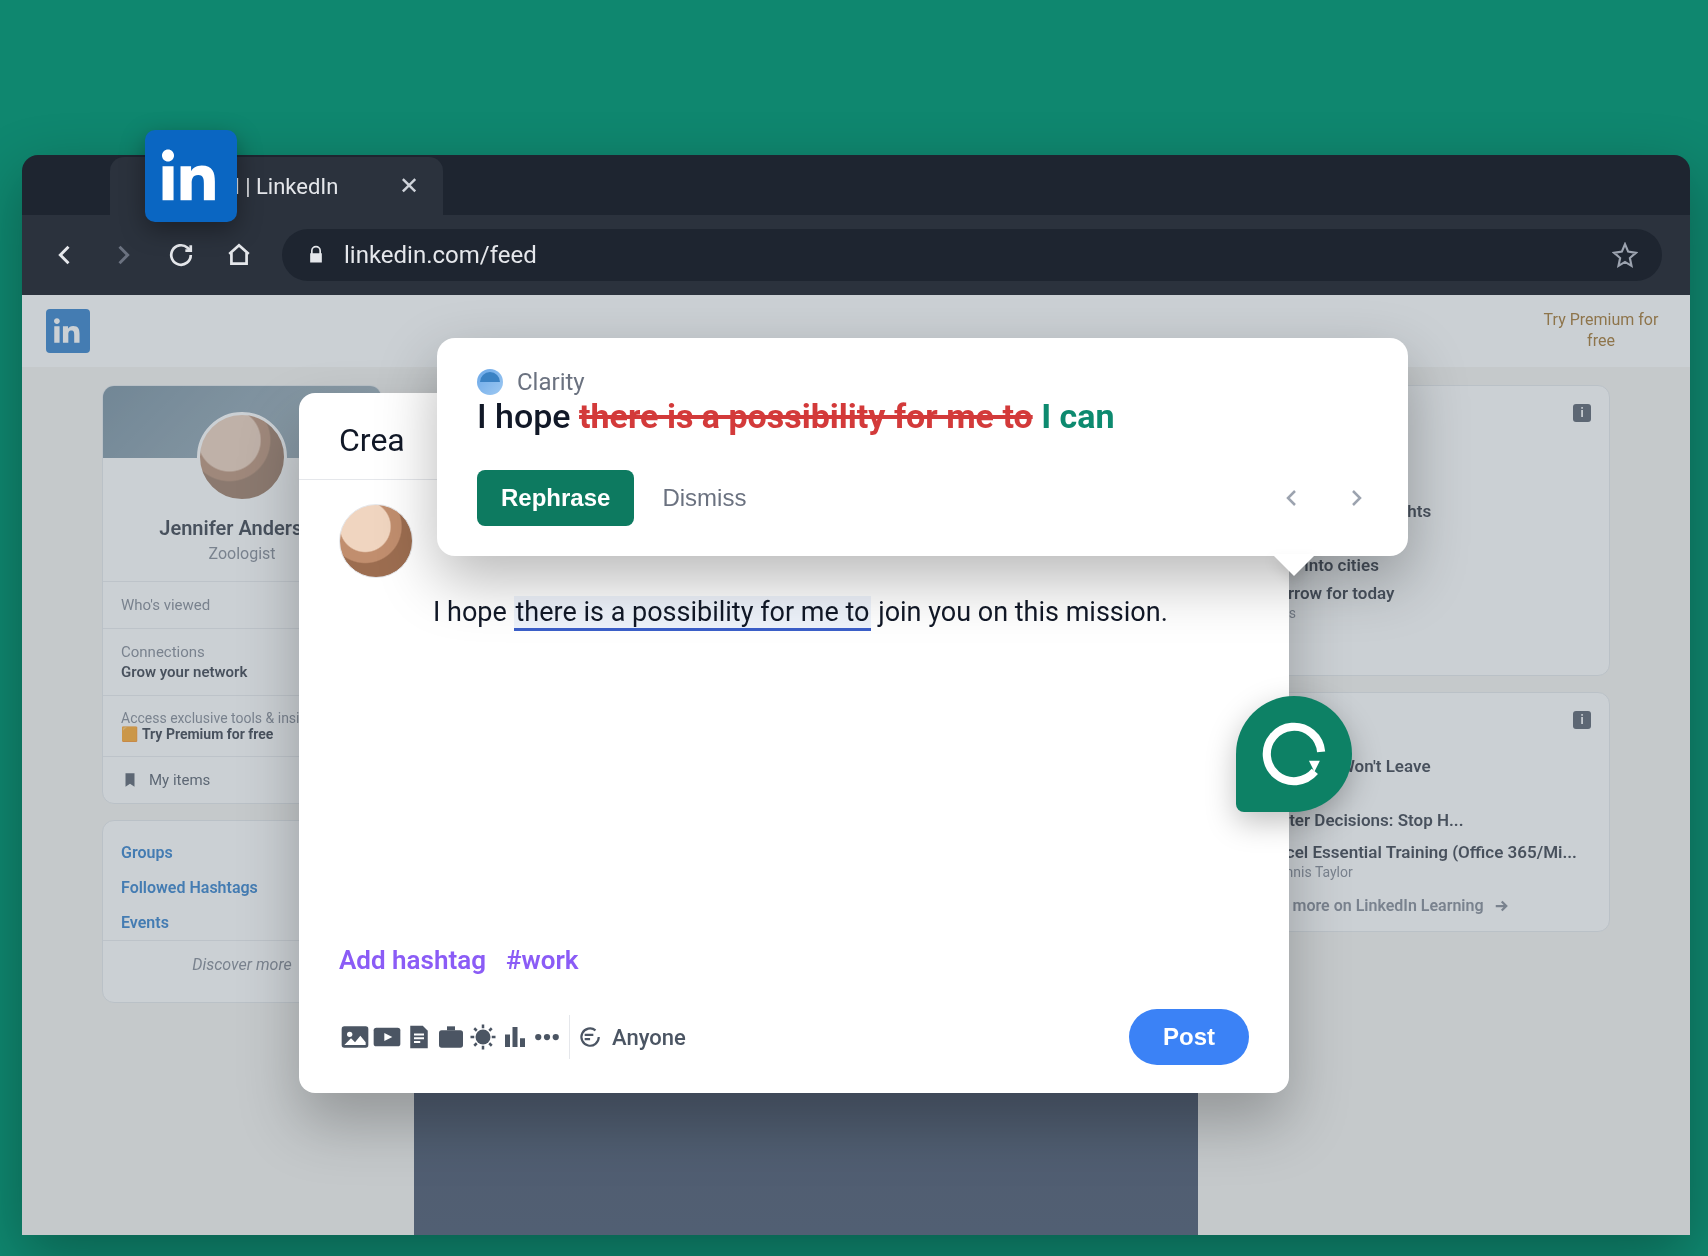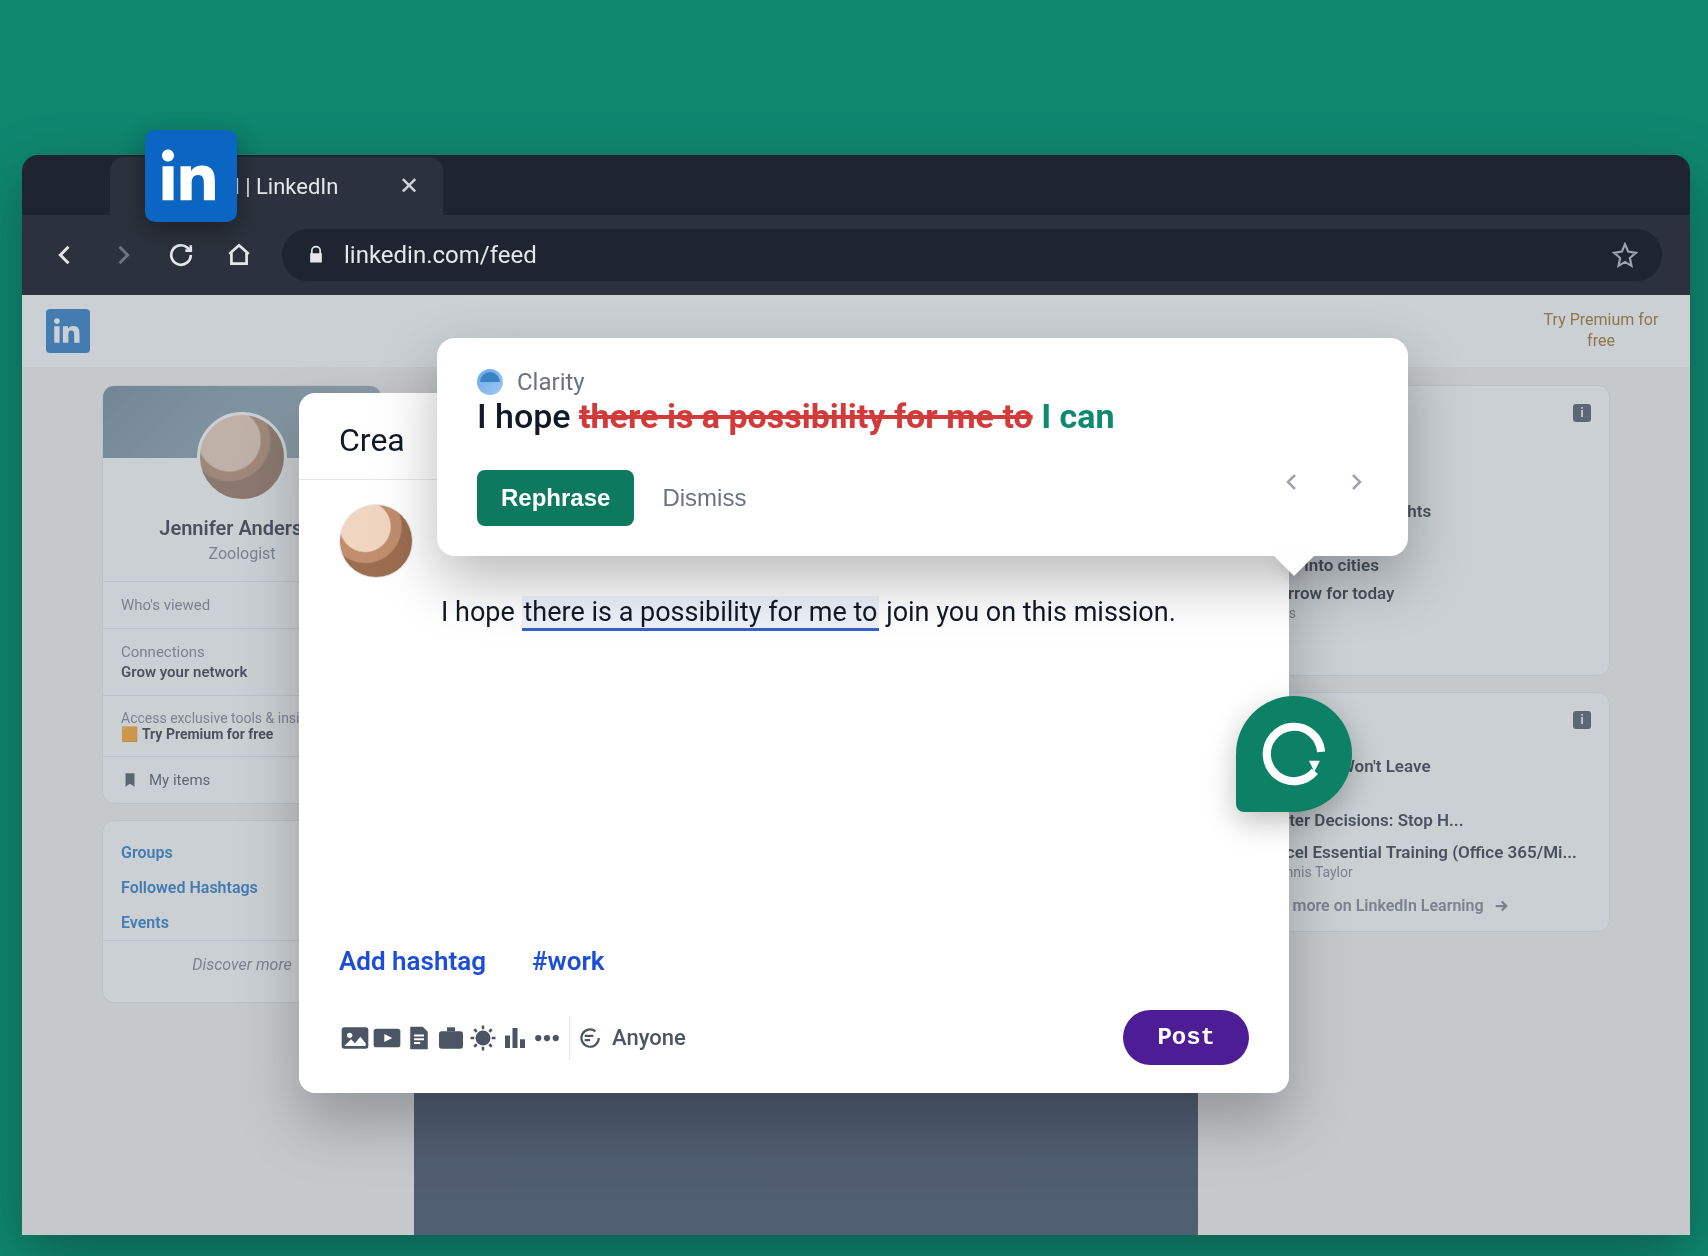--- a/index.html
+++ b/index.html
@@ -239,51 +239,49 @@
 .compose-avatar {
   width: 74px; height: 74px; border-radius:50%; flex-shrink:0;
   background: radial-gradient(circle at 35% 30%, #f0d5c0 0 36%, #c18e6e 38% 52%, #9c6d50 54% 100%);
   border: 1px solid #e5e7eb;
 }
 .compose-text {
   font-size: 27px;
   color: #111827;
   line-height: 1.5;
   margin-top: 88px;
-  margin-left: 8px;
 }
 .compose-text .flagged {
   background: #eef3fb;
   border-bottom: 3px solid #3b5fc9;
   padding: 0 2px;
 }
-.compose-hashrow { display:flex; gap:46px; margin-top: auto; font-size:26px; color:#1d4ed8; font-weight:600; padding: 18px 0; }
+.compose-hashrow { display:flex; gap:20px; margin-top: auto; font-size:26px; color:#8b5cf6; font-weight:600; padding: 18px 0; }
 .compose-toolbar { display:flex; align-items:center; padding-top: 16px; }
 .tool-icon {
   width: 32px; height: 32px;
   color: #4b5563;
   cursor: pointer;
   display:flex; align-items:center; justify-content:center;
 }
 .tool-divider { width: 1px; height: 44px; background: #e5e7eb; margin: 0 6px; }
 .anyone-chip {
   display:flex; align-items:center; gap:10px;
   font-size: 22px; color: #4b5563; font-weight: 500;
 }
 .post-btn {
   margin-left: auto;
-  background: #4c1d95;
+  background: #3b82f6;
   color: #fff;
   font-size: 24px;
   font-weight: 600;
   padding: 14px 34px;
   border-radius: 32px;
   border: none;
   cursor: pointer;
-  font-family: Liberation Mono, monospace;
 }
 
 
 .grammarly-fab {
   position: absolute;
   z-index: 40;
   left: 1236px;
   top: 696px;
   width: 116px; height: 116px;
   background: #0d8165;
@@ -334,21 +332,21 @@
 .gram-strike {
   color: #d33a3a;
   text-decoration: line-through;
   text-decoration-thickness: 4px;
   font-weight: 700;
 }
 .gram-insert {
   color: #0d8a6f;
   font-weight: 700;
 }
-.gram-actions { display:flex; gap:28px; }
+.gram-actions { display:flex; align-items:center; gap:28px; }
 .gram-btn-primary {
   background:#0d7a60; color:#fff; font-size:24px; font-weight:600;
   padding: 14px 24px; border:none; border-radius:8px; cursor:pointer;
 }
 .gram-btn-secondary {
   color:#6b7280; font-size:24px; background:none; border:none; cursor:pointer;
 }
 .gram-nav { margin-left:auto; display:flex; gap:40px; }
 .gram-nav span { color:#9ca3af; font-size:28px; cursor:pointer; }
 

